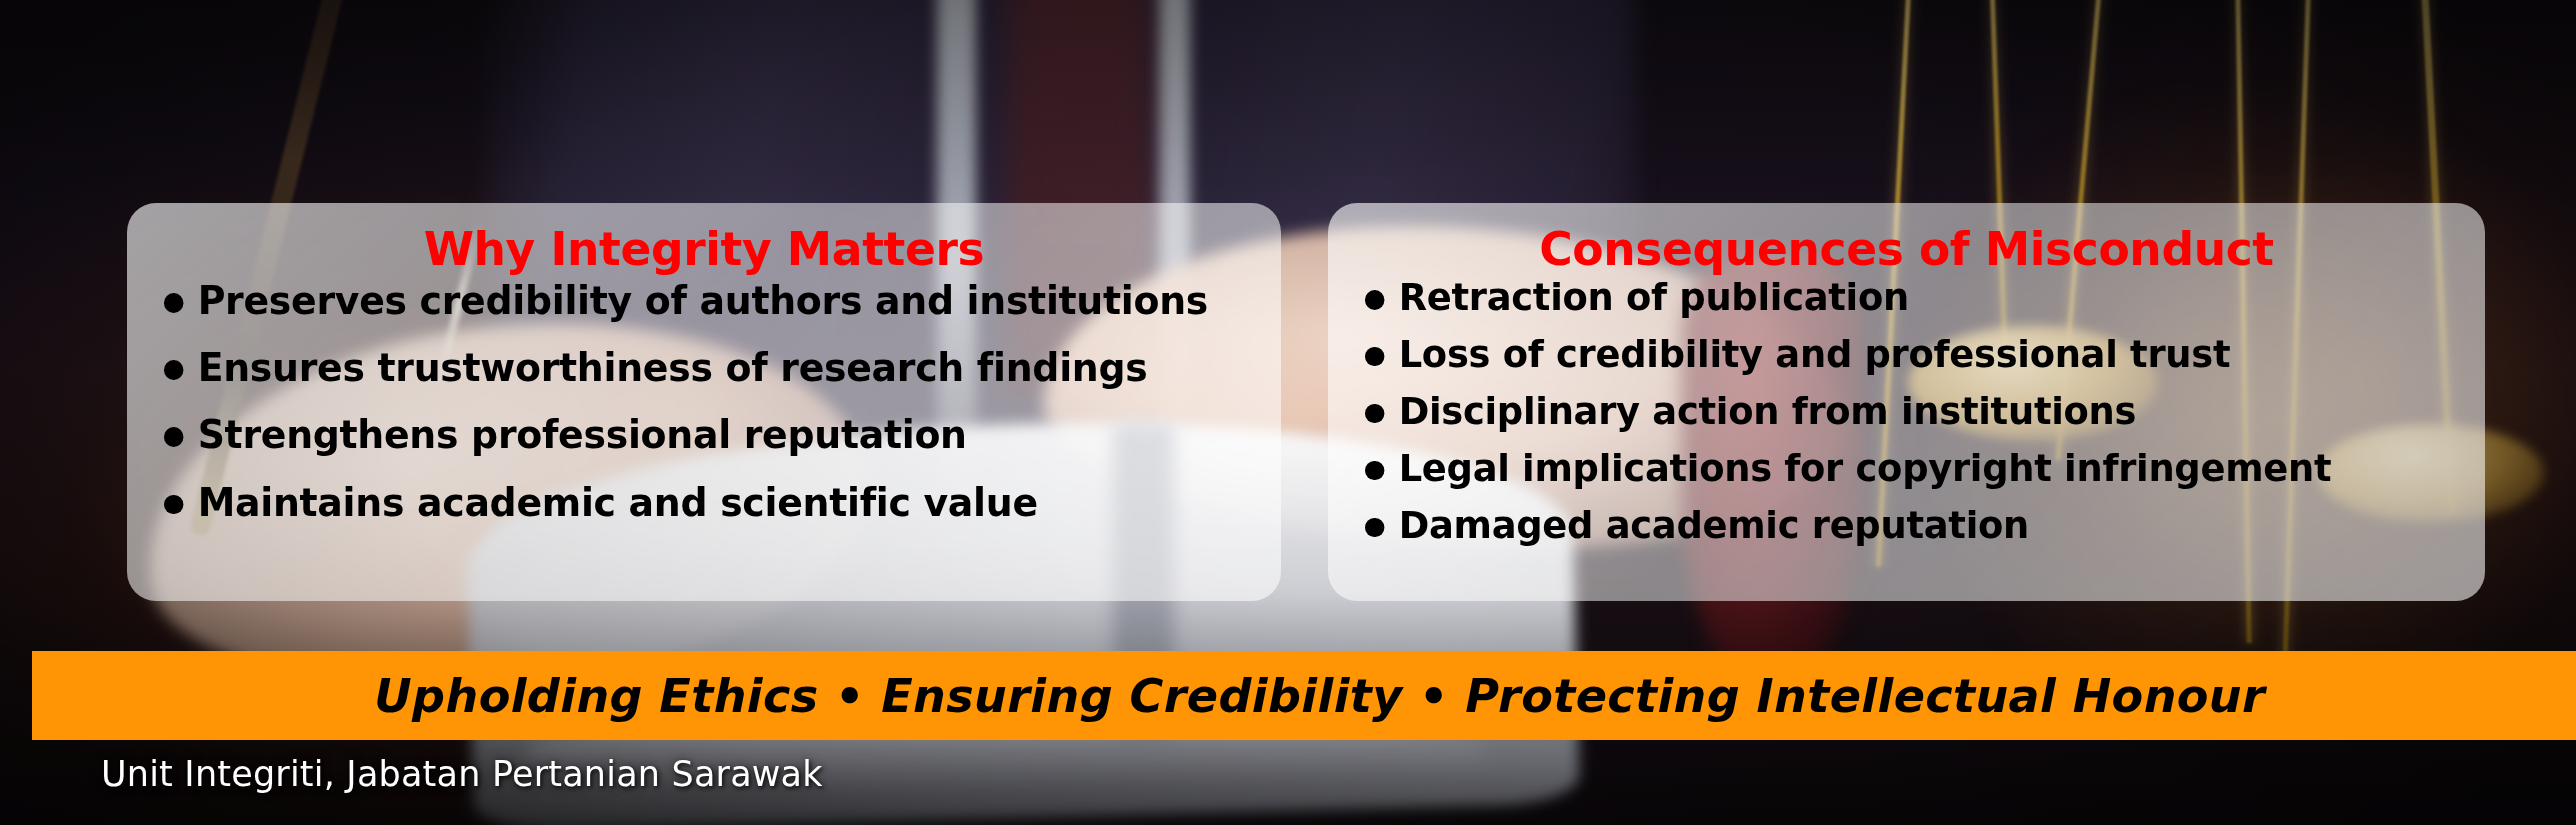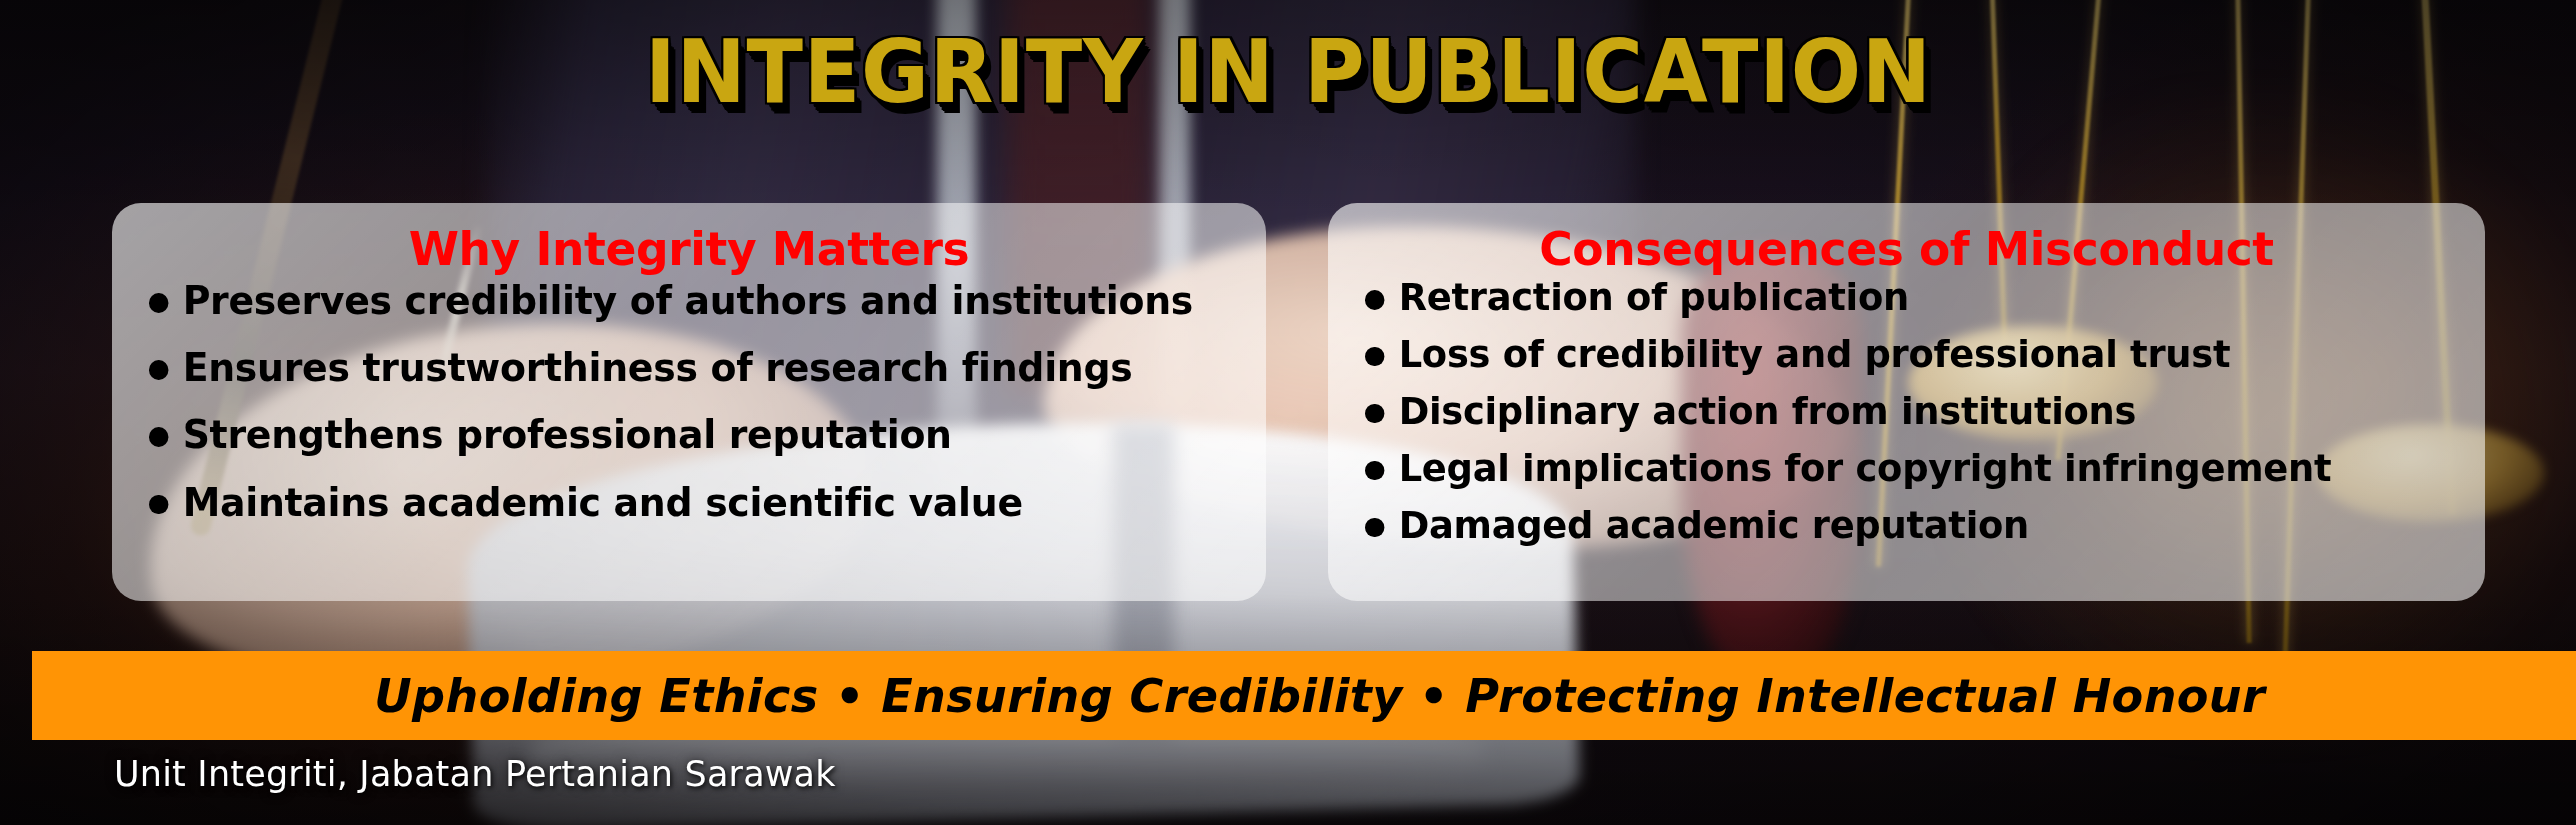--- a/index.html
+++ b/index.html
@@ -157,21 +157,21 @@
     position:absolute; left:0; top:203px; width:2576px; height:398px; z-index:18;
   }
   .card{
     position:absolute; top:0; height:398px;
     border-radius:29px;
     background:linear-gradient(135deg, rgba(255,255,255,0.62) 0%, rgba(255,255,255,0.50) 45%, rgba(255,255,255,0.58) 100%);
     backdrop-filter:blur(1.5px);
     padding:19.7px 26px 15px 26px;
     overflow:hidden;
   }
-  .card.left{ left:112px; width:1154px; }
+  .card.left{ left:127px; width:1154px; }
   .card.right{ left:1328px; width:1157px; }
 
   .card-title{
     text-align:center;
     color:#FF0000;
     font-family:"DejaVu Sans", sans-serif;
     font-weight:700;
     font-size:47px;
     line-height:1.12;
     letter-spacing:-0.4px;
@@ -220,21 +220,21 @@
     font-size:47px;
     line-height:1;
     color:#000;
     letter-spacing:0.4px;
     transform:scaleX(0.98);
     white-space:nowrap;
   }
 
   
   .footer{
-    position:absolute; left:114px; top:757px; z-index:25;
+    position:absolute; left:101px; top:757px; z-index:25;
   }
   .footer-text{
     font-family:"DejaVu Sans", sans-serif;
     font-weight:400;
     font-size:35px;
     line-height:1;
     color:#FFFFFF;
     letter-spacing:0.2px;
     text-shadow:1.5px 2.3px 4.5px rgba(0,0,0,0.85), 0 0 10.6px rgba(0,0,0,0.6);
   }
@@ -261,23 +261,20 @@
   <div class="chain c1"></div>
   <div class="chain c2"></div>
   <div class="chain c3"></div>
   <div class="chain c4"></div>
   <div class="chain c5"></div>
   <div class="chain c6"></div>
   <div class="pan p1"></div>
   <div class="pan p2"></div>
   <div class="bg-layer bg-vignette"></div>
 
-  <div class="title-wrap">
-    <h1 class="title">INTEGRITY IN PUBLICATION</h1>
-  </div>
 
   <div class="cards">
 
     <section class="card left">
       <h2 class="card-title">Why Integrity Matters</h2>
       <ul class="bullets">
         <li>
           <span class="dot"></span>
           <span class="btext">Preserves credibility of authors and institutions</span>
         </li>

